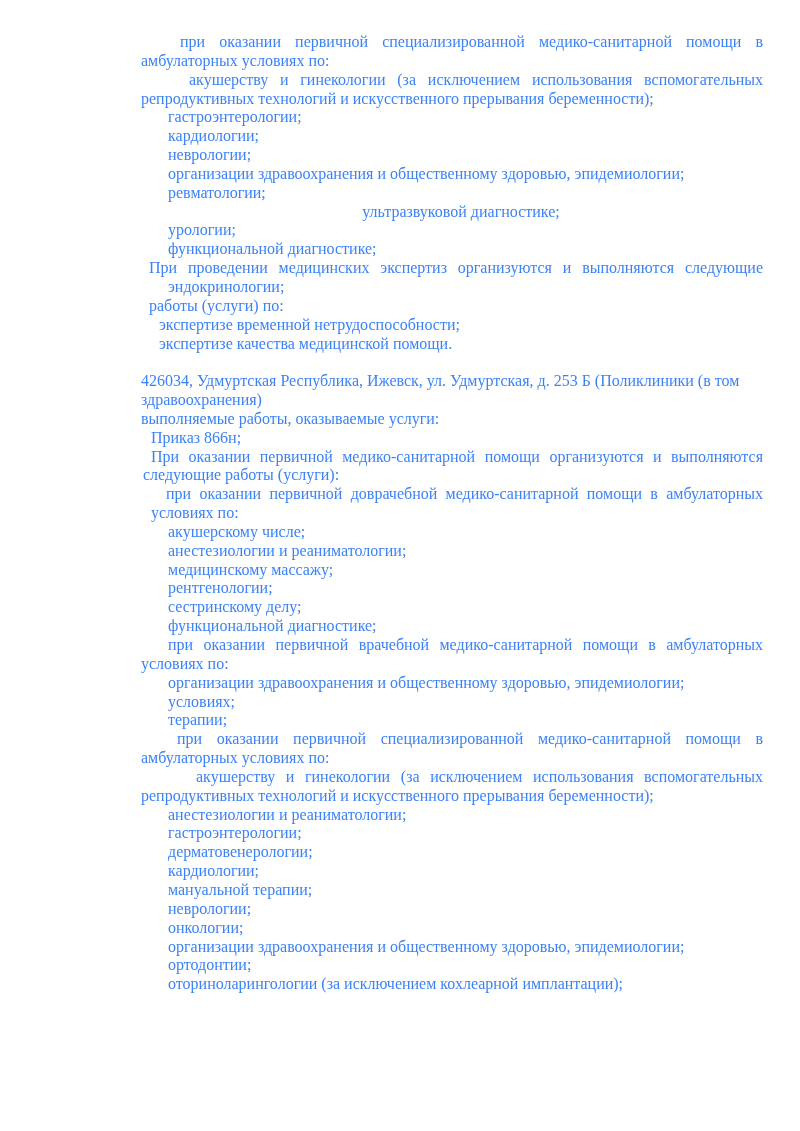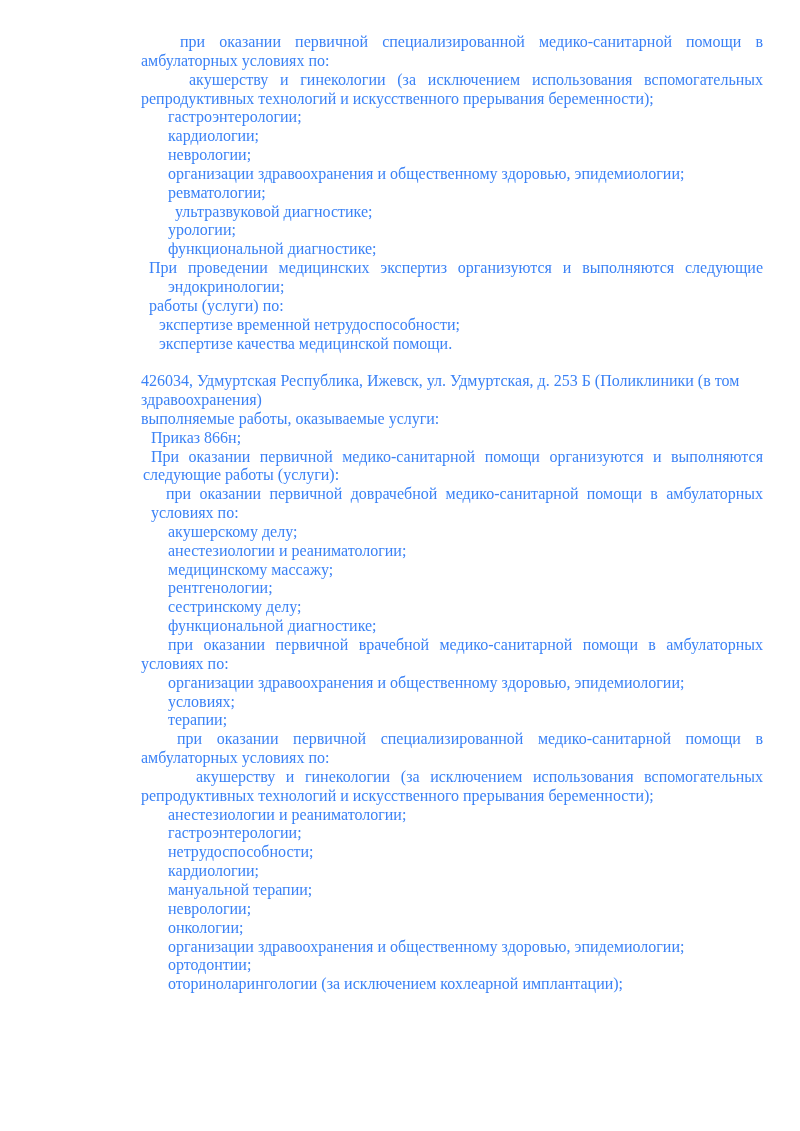--- a/index.html
+++ b/index.html
@@ -44,56 +44,56 @@
       <div class="sec">
         <div class="line j" style="margin-left: 39px;">при оказании первичной специализированной медико-санитарной помощи в</div>
         <div class="line" style="margin-left: 0px;">амбулаторных условиях по:</div>
         <div class="line j" style="margin-left: 48px;">акушерству и гинекологии (за исключением использования вспомогательных</div>
         <div class="line" style="margin-left: 0px;">репродуктивных технологий и искусственного прерывания беременности);</div>
         <div class="line" style="margin-left: 27px;">гастроэнтерологии;</div>
         <div class="line" style="margin-left: 27px;">кардиологии;</div>
         <div class="line" style="margin-left: 27px;">неврологии;</div>
         <div class="line" style="margin-left: 27px;">организации здравоохранения и общественному здоровью, эпидемиологии;</div>
         <div class="line" style="margin-left: 27px;">ревматологии;</div>
-        <div class="line" style="margin-left: 34px;">ультразвуковой диагностике;</div>
+        <div class="line" style="margin-left: 18px; text-align: center;">ультразвуковой диагностике;</div>
         <div class="line" style="margin-left: 27px;">урологии;</div>
         <div class="line" style="margin-left: 27px;">функциональной диагностике;</div>
         <div class="line j" style="margin-left: 8px;">При проведении медицинских экспертиз организуются и выполняются следующие</div>
         <div class="line" style="margin-left: 27px;">эндокринологии;</div>
         <div class="line" style="margin-left: 8px;">работы (услуги) по:</div>
         <div class="line" style="margin-left: 18px;">экспертизе временной нетрудоспособности;</div>
         <div class="line" style="margin-left: 18px;">экспертизе качества медицинской помощи.</div>
       </div>
       <div class="sec">
         <div class="line" style="margin-left: 0px;">426034, Удмуртская Республика, Ижевск, ул. Удмуртская, д. 253 Б (Поликлиники (в том</div>
         <div class="line" style="margin-left: 0px;">здравоохранения)</div>
         <div class="line" style="margin-left: 0px;">выполняемые работы, оказываемые услуги:</div>
         <div class="line" style="margin-left: 10px;">Приказ 866н;</div>
         <div class="line j" style="margin-left: 10px;">При оказании первичной медико-санитарной помощи организуются и выполняются</div>
         <div class="line" style="margin-left: 2px;">следующие работы (услуги):</div>
         <div class="line j" style="margin-left: 25px;">при оказании первичной доврачебной медико-санитарной помощи в амбулаторных</div>
         <div class="line" style="margin-left: 10px;">условиях по:</div>
-        <div class="line" style="margin-left: 27px;">акушерскому делу;</div>
+        <div class="line" style="margin-left: 27px;">акушерскому числе;</div>
         <div class="line" style="margin-left: 27px;">анестезиологии и реаниматологии;</div>
         <div class="line" style="margin-left: 27px;">медицинскому массажу;</div>
         <div class="line" style="margin-left: 27px;">рентгенологии;</div>
         <div class="line" style="margin-left: 27px;">сестринскому делу;</div>
         <div class="line" style="margin-left: 27px;">функциональной диагностике;</div>
         <div class="line j" style="margin-left: 27px;">при оказании первичной врачебной медико-санитарной помощи в амбулаторных</div>
         <div class="line" style="margin-left: 0px;">условиях по:</div>
         <div class="line" style="margin-left: 27px;">организации здравоохранения и общественному здоровью, эпидемиологии;</div>
         <div class="line" style="margin-left: 27px;">условиях;</div>
         <div class="line" style="margin-left: 27px;">терапии;</div>
         <div class="line j" style="margin-left: 36px;">при оказании первичной специализированной медико-санитарной помощи в</div>
         <div class="line" style="margin-left: 0px;">амбулаторных условиях по:</div>
         <div class="line j" style="margin-left: 55px;">акушерству и гинекологии (за исключением использования вспомогательных</div>
         <div class="line" style="margin-left: 0px;">репродуктивных технологий и искусственного прерывания беременности);</div>
         <div class="line" style="margin-left: 27px;">анестезиологии и реаниматологии;</div>
         <div class="line" style="margin-left: 27px;">гастроэнтерологии;</div>
-        <div class="line" style="margin-left: 27px;">нетрудоспособности;</div>
+        <div class="line" style="margin-left: 27px;">дерматовенерологии;</div>
         <div class="line" style="margin-left: 27px;">кардиологии;</div>
         <div class="line" style="margin-left: 27px;">мануальной терапии;</div>
         <div class="line" style="margin-left: 27px;">неврологии;</div>
         <div class="line" style="margin-left: 27px;">онкологии;</div>
         <div class="line" style="margin-left: 27px;">организации здравоохранения и общественному здоровью, эпидемиологии;</div>
         <div class="line" style="margin-left: 27px;">ортодонтии;</div>
         <div class="line" style="margin-left: 27px;">оториноларингологии (за исключением кохлеарной имплантации);</div>
       </div>
     </div>
 </div>

